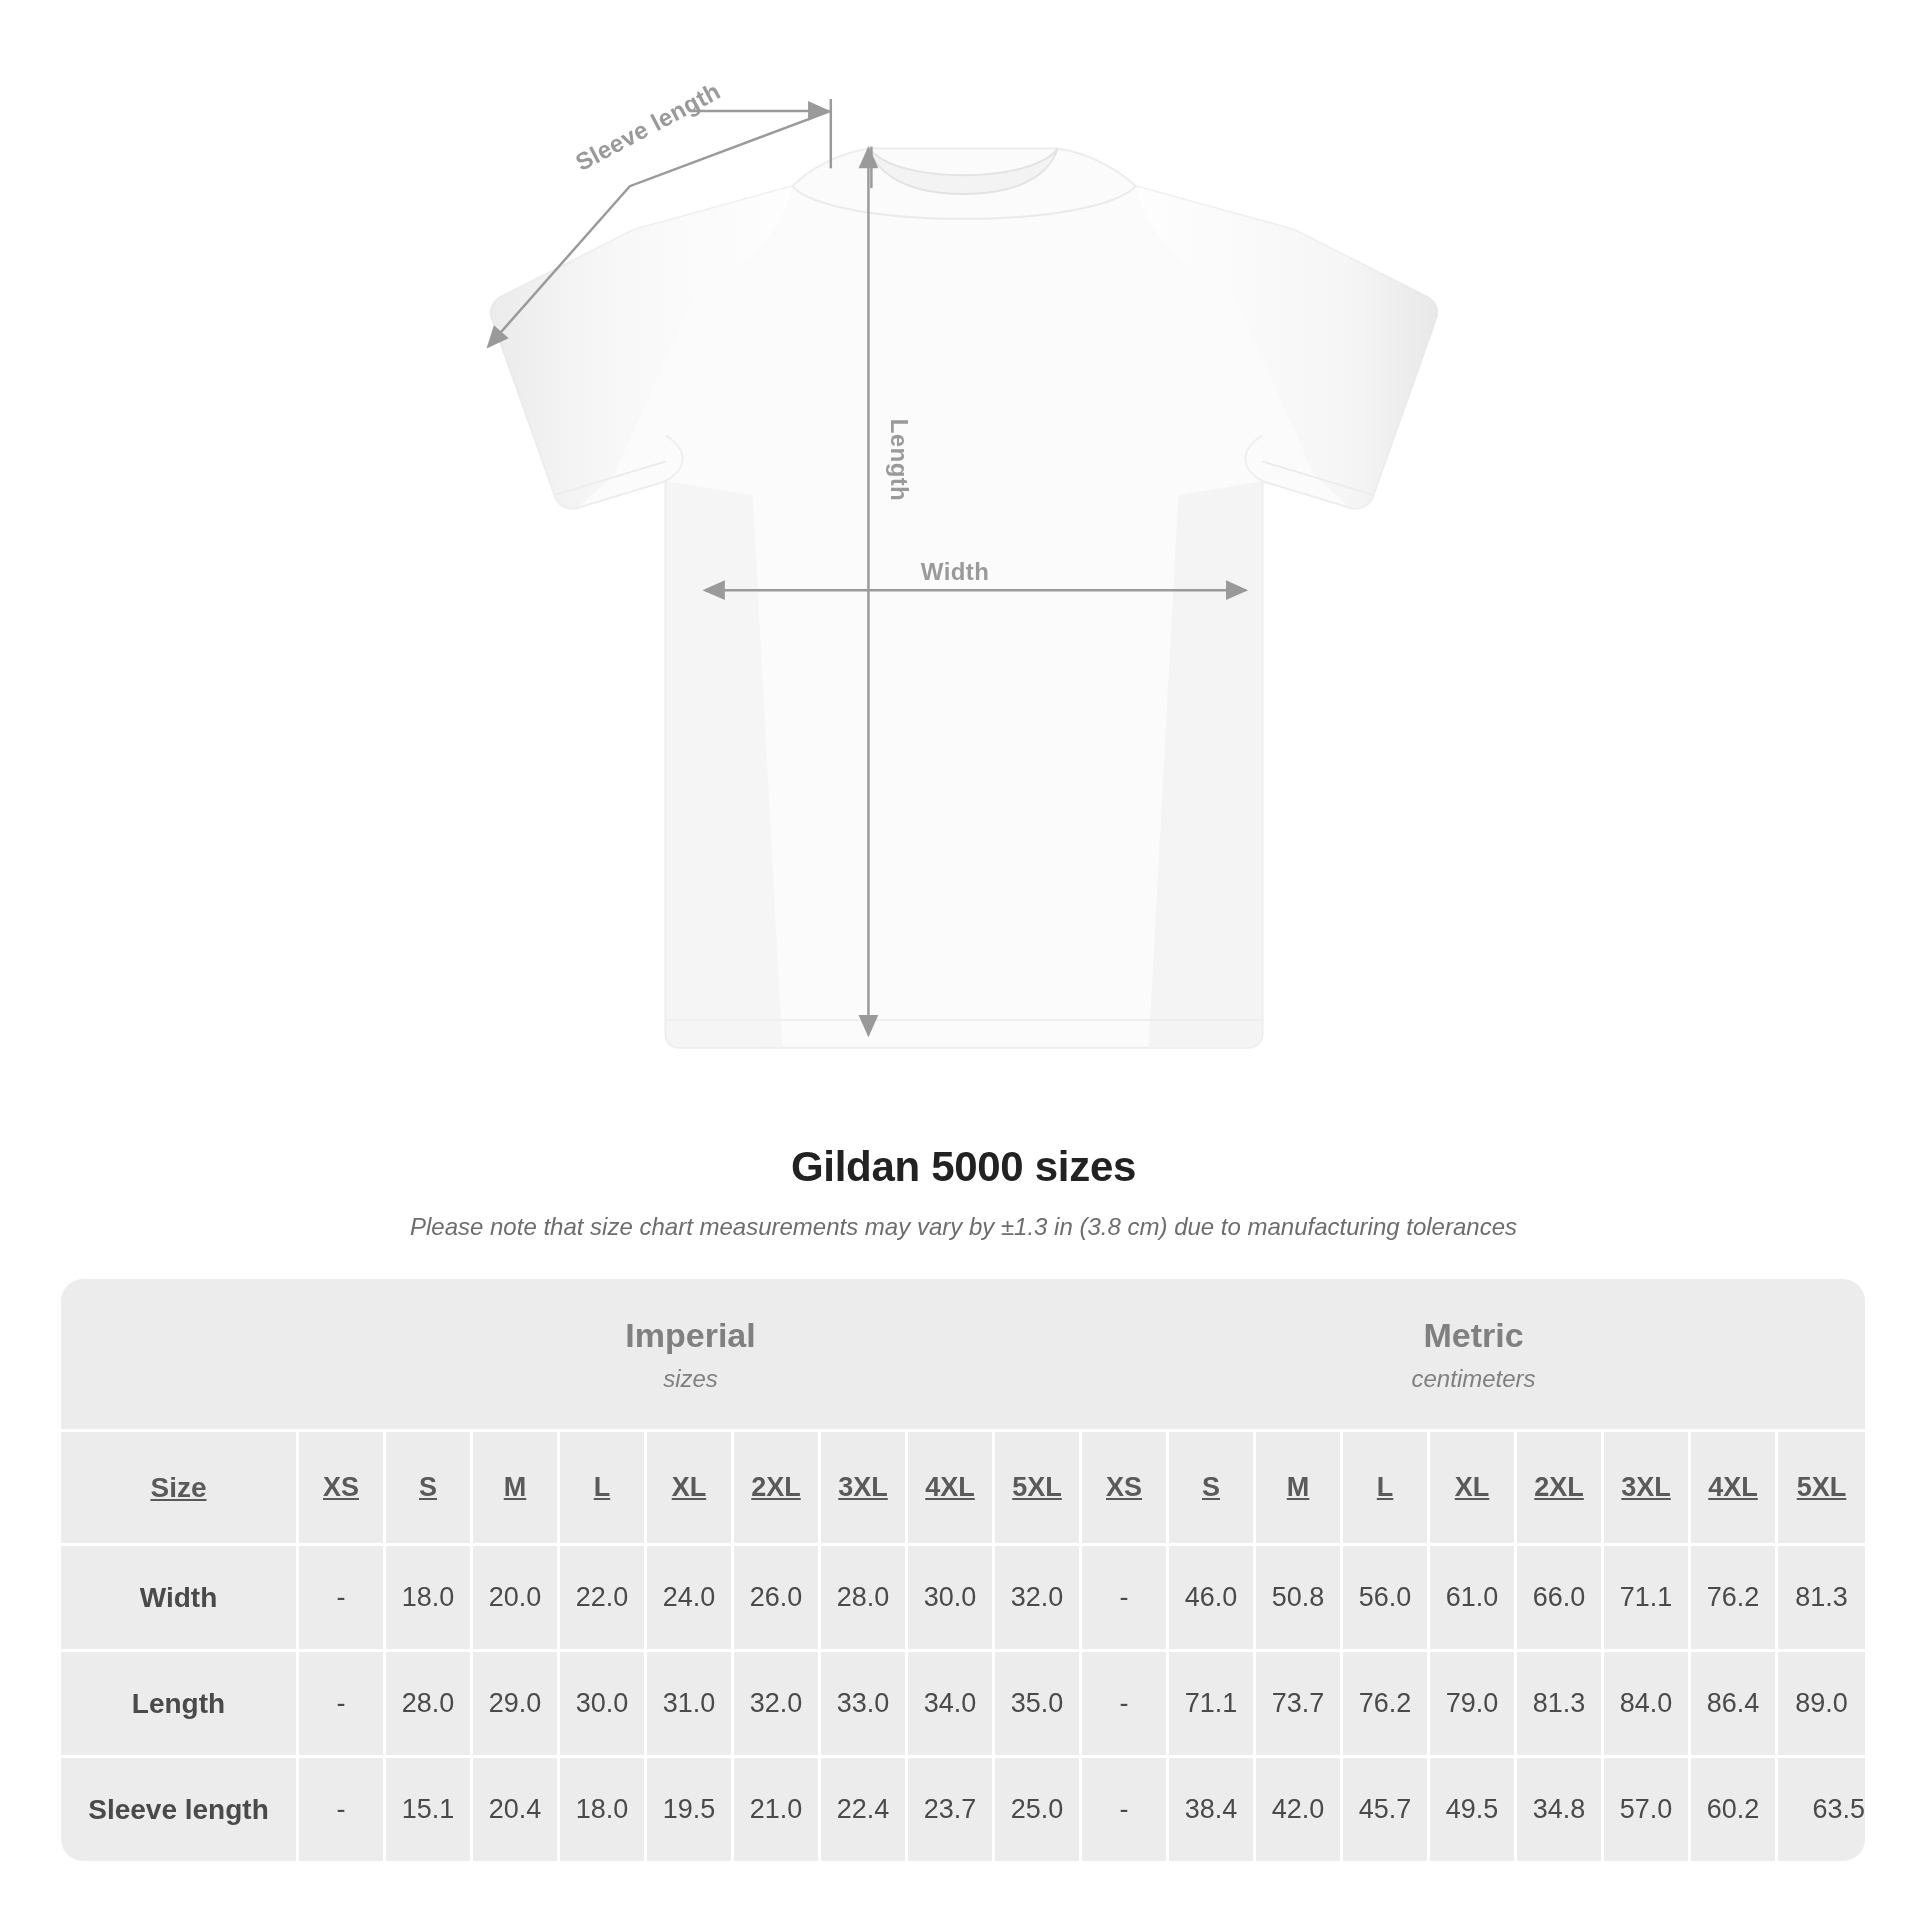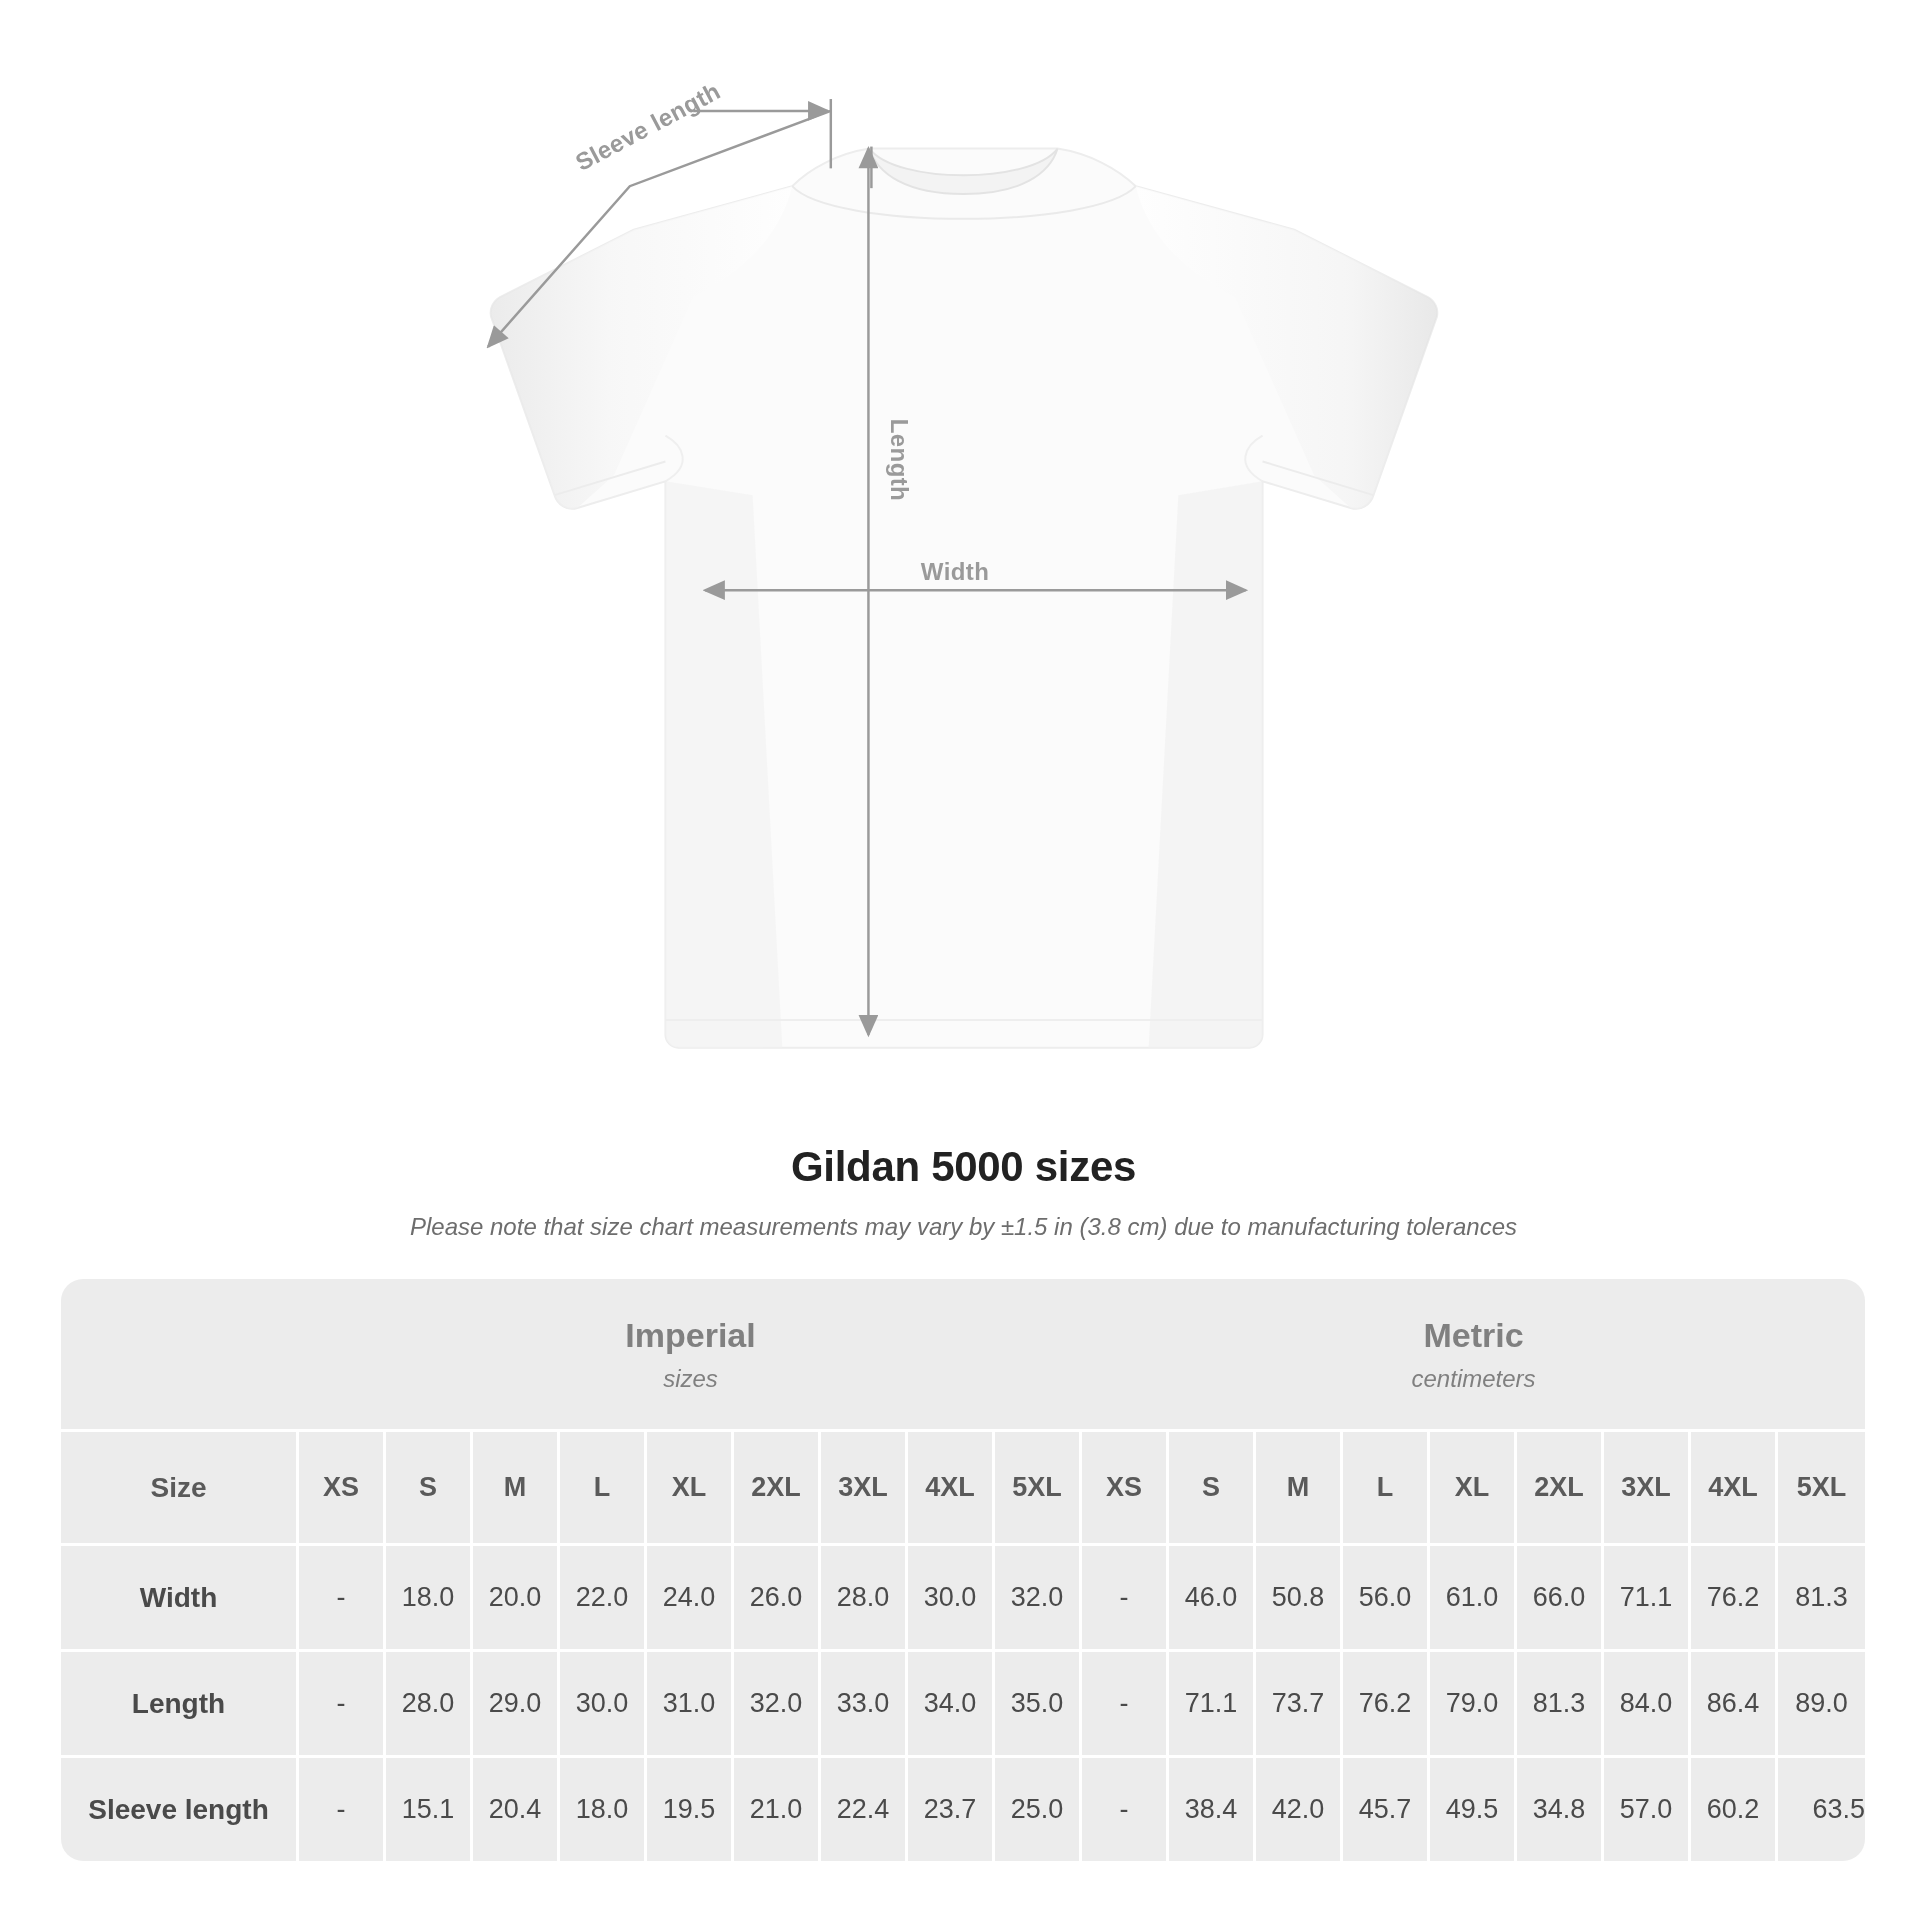--- a/index.html
+++ b/index.html
@@ -91,20 +91,21 @@
   tr.unit-row td {
     height: 150px;
     border-bottom: 3px solid #ffffff;
   }
   tr.size-row td {
     height: 111px;
     font-weight: bold;
     color: #5a5a5a;
     border-right: 3px solid #ffffff;
     border-bottom: 3px solid #ffffff;
+    text-decoration: underline;
   }
   tr.data-row td {
     height: 103px;
     border-right: 3px solid #ffffff;
     border-bottom: 3px solid #ffffff;
   }
   tr.data-row:last-child td {
     border-bottom: 0;
   }
   td.row-head {
@@ -215,21 +216,21 @@
     </g>
   </svg>
 
   <div class="dim-label" id="label-sleeve">Sleeve length</div>
   <div class="dim-label" id="label-length">Length</div>
   <div class="dim-label" id="label-width">Width</div>
 </div>
 
 <div id="title-block">
   <div id="chart-title">Gildan 5000 sizes</div>
-  <div id="chart-note">Please note that size chart measurements may vary by ±1.5 in (3.8 cm) due to manufacturing tolerances</div>
+  <div id="chart-note">Please note that size chart measurements may vary by ±1.3 in (3.8 cm) due to manufacturing tolerances</div>
 </div>
 
 <div id="table-wrap">
   <table>
     <colgroup>
       <col style="width:238px">
       <col span="18" style="width:87px">
     </colgroup>
     <tbody>
       <tr class="unit-row">

